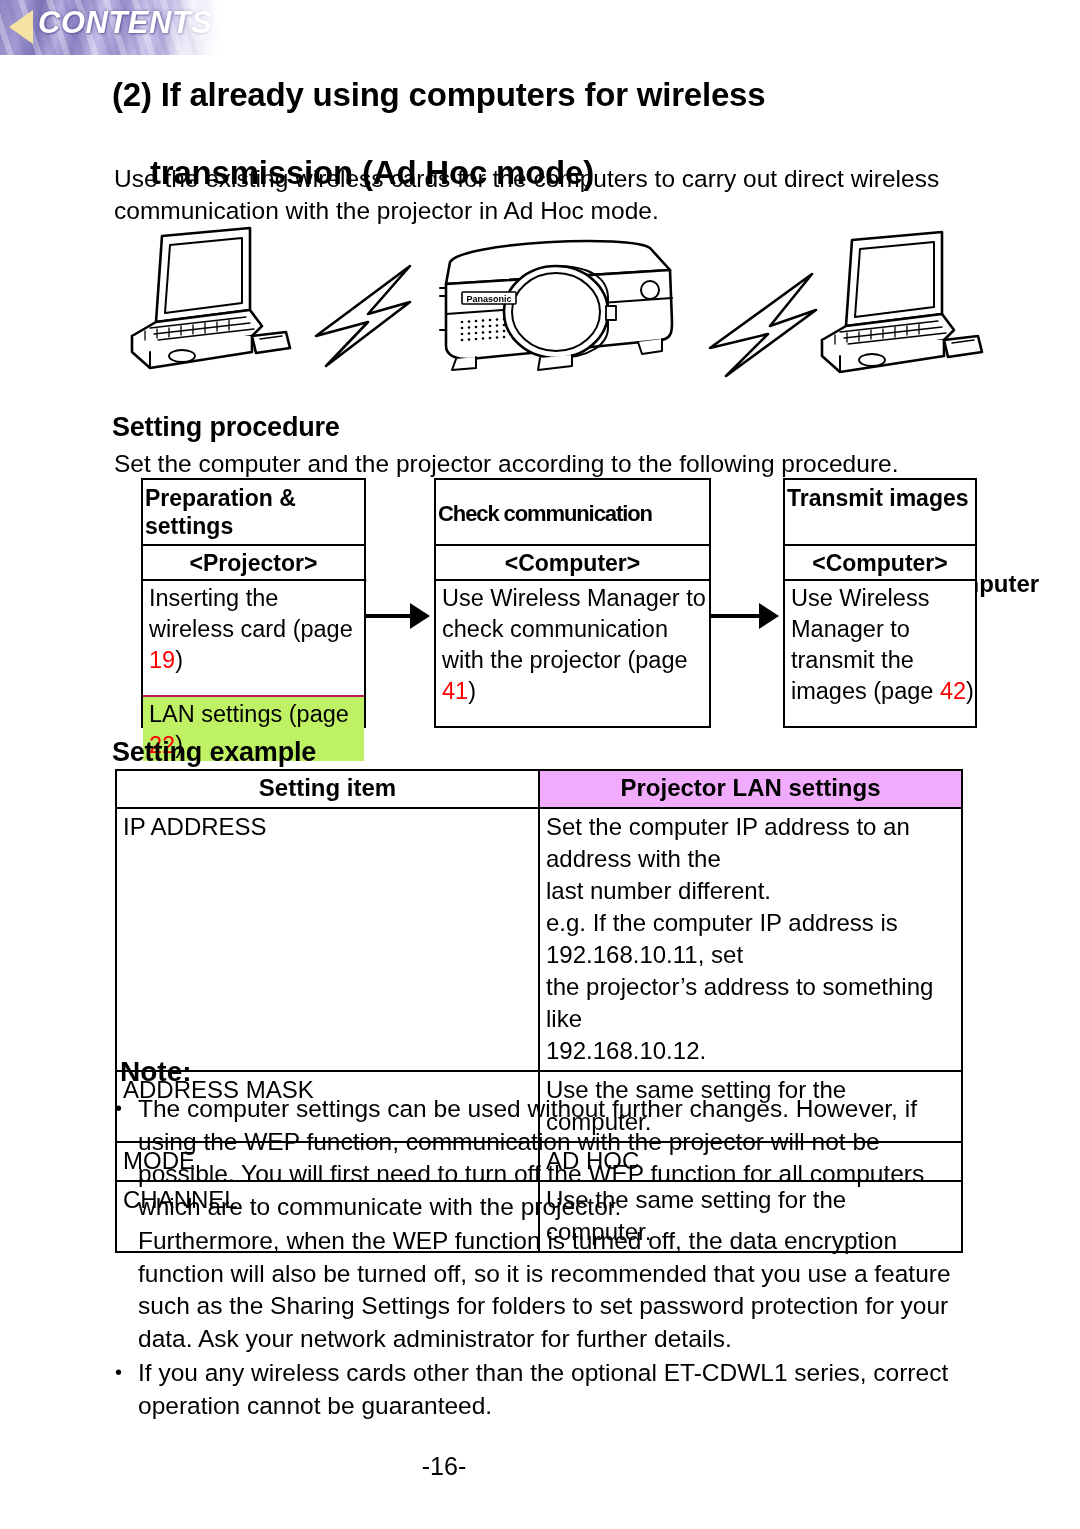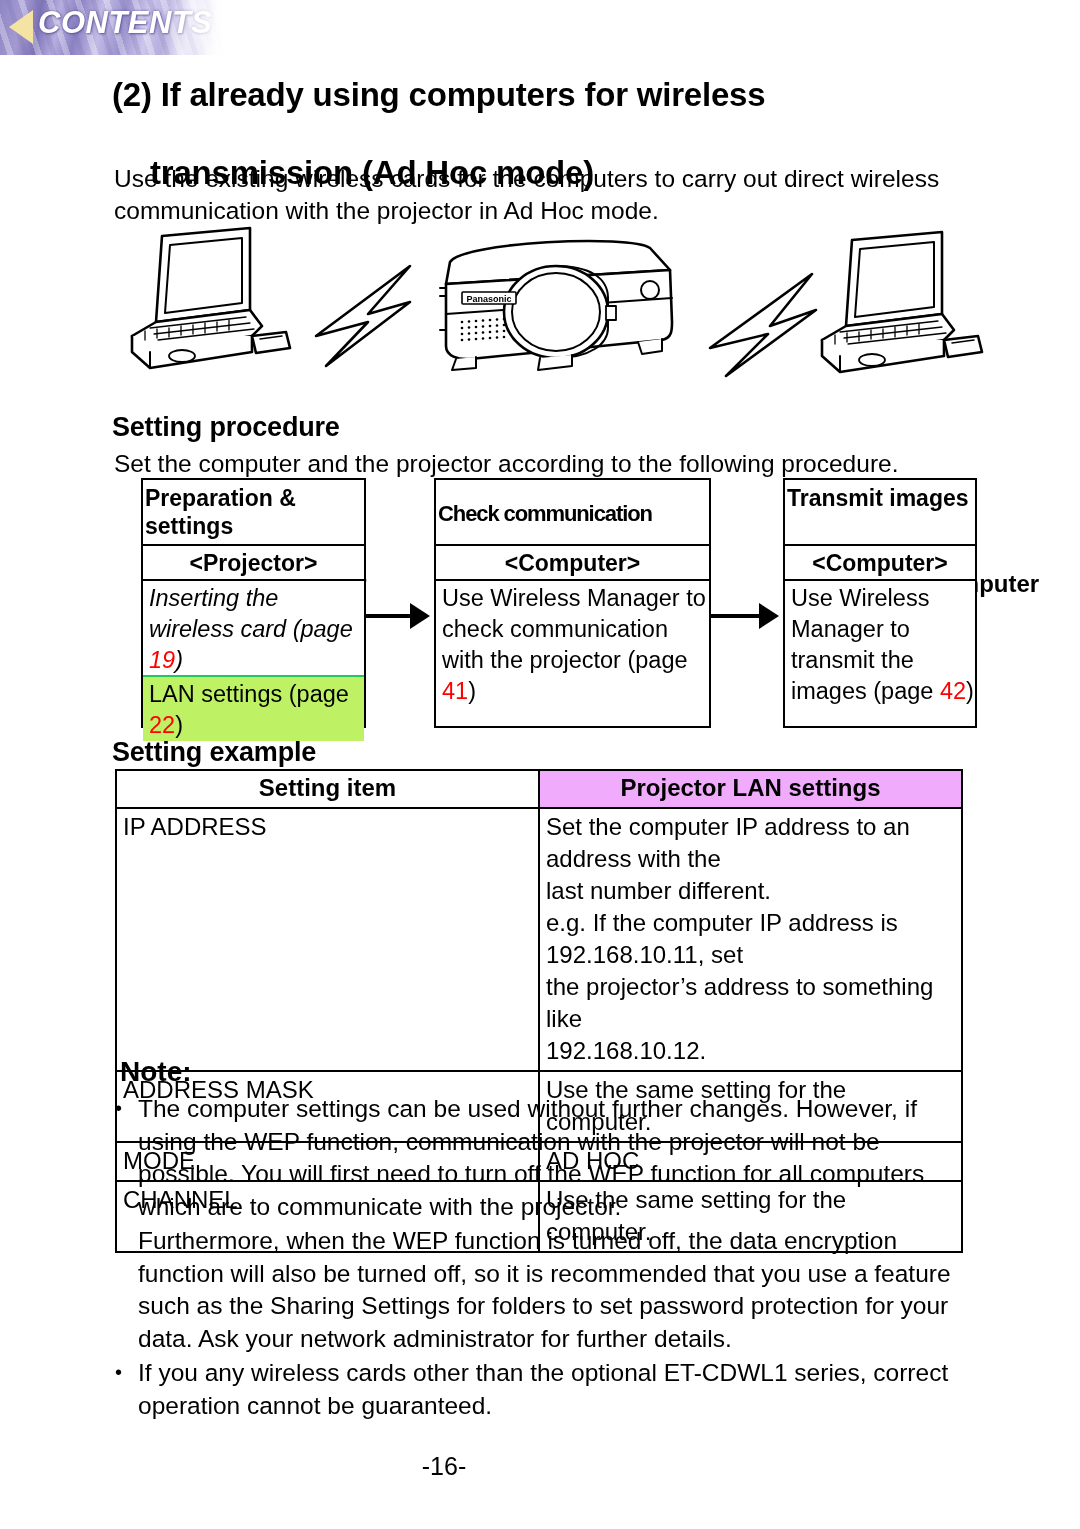--- a/index.html
+++ b/index.html
@@ -177,21 +177,21 @@
     box-sizing: border-box;
     height: 35px;
   }
   .fcell {
     font-size: 23.5px;
     line-height: 31px;
     padding: 2px 0 0 6px;
     box-sizing: border-box;
   }
   .fcell.hl { background: #bef264; }
-  .fcell-split-a { height: 96px; border-bottom: 2px solid #22c55e; font-style: italic; }
+  .fcell-split-a { height: 116px; border-bottom: 2px solid #be185d; }
   .red { color: #ff0000; }
 
   
   .arrow-line {
     position: absolute;
     height: 4px;
     background: #000;
   }
   .arrow-head {
     position: absolute;

